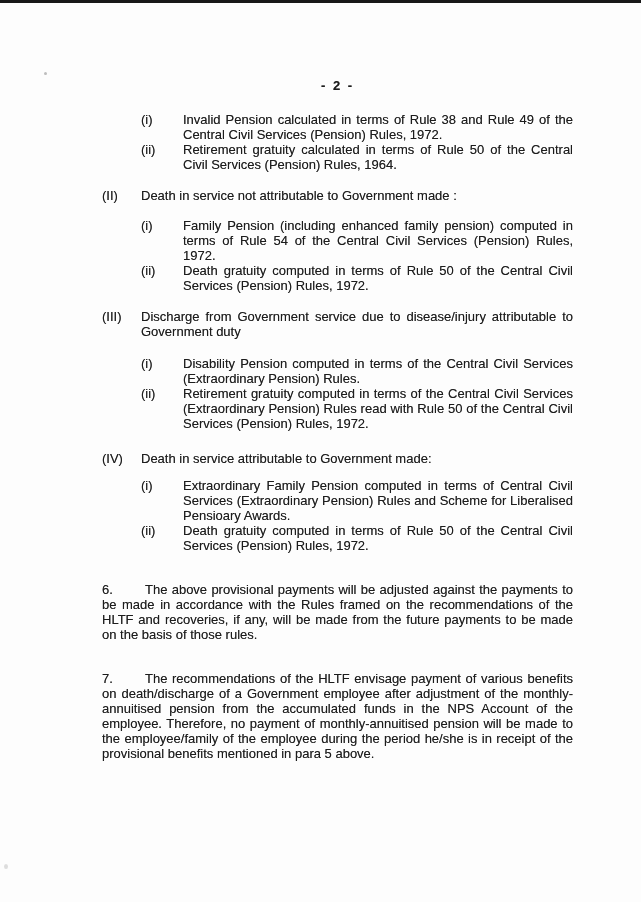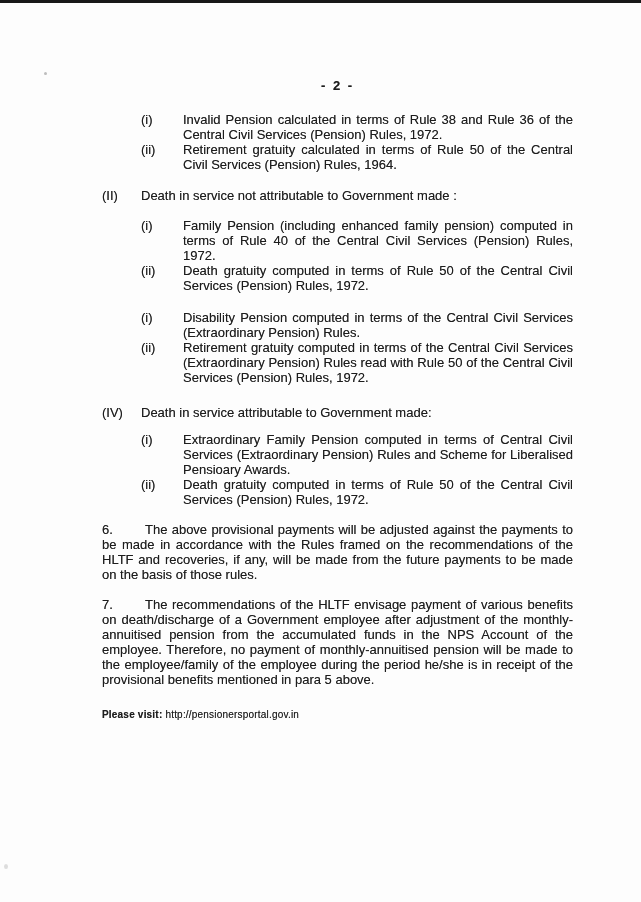--- a/index.html
+++ b/index.html
@@ -44,21 +44,21 @@
   .m2 { width: 42px; flex-shrink: 0; }
   .txt { flex: 1; text-align: justify; }
   .item + .item { margin-top: 0; }
   .heading { margin-top: 16px; }
   .sublist { margin-top: 15px; }
   .mt17 { margin-top: 17px; }
   .mt20 { margin-top: 20px; }
   .mt12 { margin-top: 12px; }
   .u { }
   .bu { font-weight: bold; text-decoration: underline; }
-  .para { text-align: justify; margin-top: 15px; }
+  .para { text-align: justify; margin-top: 29px; }
   .para-first { margin-top: 17px; }
   .pnum { display: inline-block; width: 43px; }
   .footer {
     margin-top: 22px;
     font-size: 10px;
     line-height: 12px;
     letter-spacing: 0.2px;
   }
   .footer .flabel { font-weight: bold; }
 </style>
@@ -70,43 +70,47 @@
   <div class="speck speck-a"></div>
   <div class="speck speck-b"></div>
 
   <div class="content">
 
     <div class="pgnum">- 2 -</div>
 
     <div class="sub">
       <div class="row item">
         <span class="m2">(i)</span>
-        <div class="txt">Invalid Pension calculated in terms of Rule 38 and Rule 36 of the Central Civil Services (Pension) Rules, 1972.</div>
+        <div class="txt">Invalid Pension calculated in terms of Rule 38 and Rule 49 of the Central Civil Services (Pension) Rules, 1972.</div>
       </div>
       <div class="row item">
         <span class="m2">(ii)</span>
         <div class="txt">Retirement gratuity calculated in terms of Rule 50 of the Central Civil Services (Pension) Rules, 1964.</div>
       </div>
     </div>
 
     <div class="row heading">
       <span class="m1">(II)</span>
       <div class="txt"><span>Death in service </span><span class="u">not attributable</span><span> to Government made :</span></div>
     </div>
     <div class="sub sublist">
       <div class="row item">
         <span class="m2">(i)</span>
-        <div class="txt">Family Pension (including enhanced family pension) computed in terms of Rule 40 of the Central Civil Services (Pension) Rules, 1972.</div>
+        <div class="txt">Family Pension (including enhanced family pension) computed in terms of Rule 54 of the Central Civil Services (Pension) Rules, 1972.</div>
       </div>
       <div class="row item">
         <span class="m2">(ii)</span>
         <div class="txt">Death gratuity computed in terms of Rule 50 of the Central Civil Services (Pension) Rules, 1972.</div>
       </div>
     </div>
 
+    <div class="row heading">
+      <span class="m1">(III)</span>
+      <div class="txt"><span>Discharge from Government service due to disease/injury </span><span class="u">attributable</span><span> to Government duty</span></div>
+    </div>
     <div class="sub sublist mt17">
       <div class="row item">
         <span class="m2">(i)</span>
         <div class="txt">Disability Pension computed in terms of the Central Civil Services (Extraordinary Pension) Rules.</div>
       </div>
       <div class="row item">
         <span class="m2">(ii)</span>
         <div class="txt">Retirement gratuity computed in terms of the Central Civil Services (Extraordinary Pension) Rules read with Rule 50 of the Central Civil Services (Pension) Rules, 1972.</div>
       </div>
     </div>
@@ -124,19 +128,15 @@
         <span class="m2">(ii)</span>
         <div class="txt">Death gratuity computed in terms of Rule 50 of the Central Civil Services (Pension) Rules, 1972.</div>
       </div>
     </div>
 
 
     <p class="para"><span class="pnum">6.</span><span>The above provisional payments will be adjusted against the payments to be made in accordance with the Rules framed on the recommendations of the HLTF and recoveries, if any, will be made from the future payments to be made on the basis of those rules.</span></p>
 
     <p class="para"><span class="pnum">7.</span><span>The recommendations of the HLTF envisage payment of various benefits on death/discharge of a Government employee after adjustment of the monthly-annuitised pension from the accumulated funds in the NPS Account of the employee. Therefore, no payment of monthly-annuitised pension will be made to the employee/family of the employee during the period he/she is in receipt of the provisional benefits mentioned in para 5 above.</span></p>
 
-    <div class="footer">
-      <span class="flabel">Please visit:</span>
-      <span>http://pensionersportal.gov.in</span>
-    </div>
 
   </div>
 </div>
 
 </body></html>

